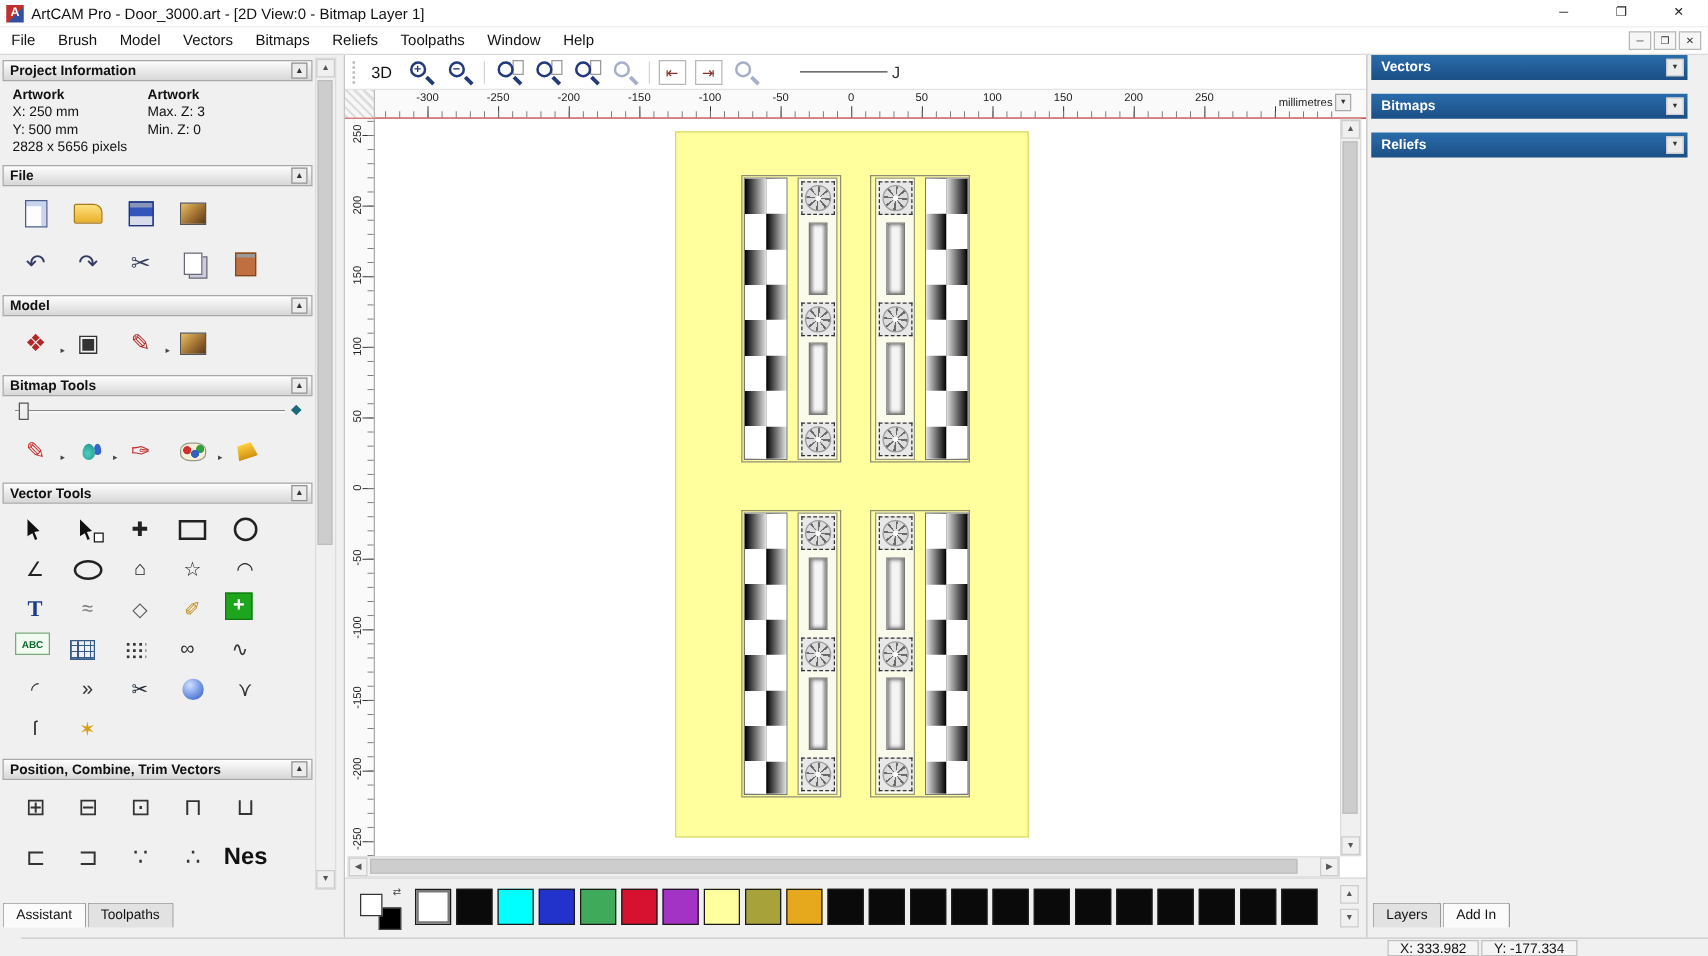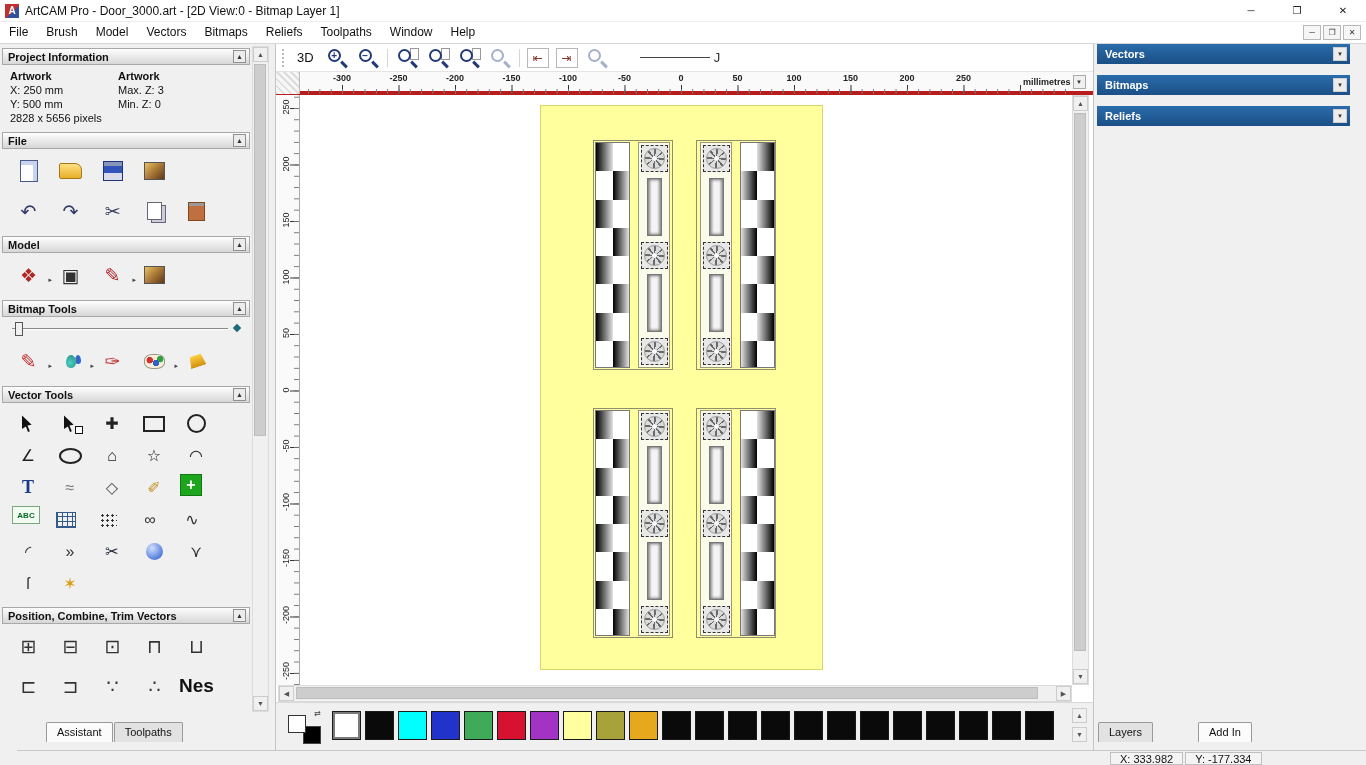--- a/index.html
+++ b/index.html
@@ -36,21 +36,21 @@
 .toolgrid{display:flex;flex-wrap:wrap;gap:5px 10px;padding:4px 6px 6px 12px;width:236px;}
 .brushrow{font-size:11px;padding:4px 0 2px 10px;}
 .bd-label{font-weight:bold;font-style:italic;}
 .bd-value{margin-left:6px;}
 .slider{position:relative;height:18px;margin:2px 14px 4px 12px;}
 .slider-track{position:absolute;left:0;right:10px;top:8px;border-top:1px solid #8a8a8a;border-bottom:1px solid #fff;}
 .slider-handle{position:absolute;left:3px;top:2px;width:8px;height:14px;background:#f0f0f0;border:1px solid #555;}
 .slider-dot{position:absolute;right:-2px;top:5px;width:6px;height:6px;background:#1a6a7a;transform:rotate(45deg);}
 .lp-tabs{position:absolute;left:2px;top:678px;display:flex;}
 .tab{font-size:11px;padding:3px 10px 4px 10px;border:1px solid #9a9a9a;border-bottom:none;background:#e2e2e2;margin-right:1px;border-radius:2px 2px 0 0;}
-.tab.selected{background:#fbfbfb;font-weight:normal;margin-left:44px;}
+.tab.selected{background:#fbfbfb;font-weight:normal;}
 
 .sb-v{position:absolute;background:#f0f0f0;border:1px solid #dcdcdc;}
 .sb-btn{position:absolute;left:0;width:15px;height:15px;background:#f0f0f0;border:1px solid #cccccc;font-size:7px;line-height:13px;text-align:center;color:#555;}
 .sb-thumb{position:absolute;left:1px;width:12px;background:#cdcdcd;border:1px solid #bdbdbd;}
 .sb-h{position:absolute;background:#f0f0f0;border:1px solid #dcdcdc;}
 .sb-btn-h{position:absolute;top:0;width:15px;height:15px;background:#f0f0f0;border:1px solid #cccccc;font-size:7px;line-height:13px;text-align:center;color:#555;}
 .sb-thumb-h{position:absolute;top:1px;height:12px;background:#cdcdcd;border:1px solid #bdbdbd;}
 
 .ctoolbar{position:absolute;left:0;top:0;width:817px;height:28px;background:#fff;border-bottom:1px solid #e4e4e4;display:flex;align-items:center;gap:7px;padding-left:6px;}
 .grip{width:4px;height:18px;border-left:2px dotted #bbb;}
@@ -59,21 +59,21 @@
 .mag{position:relative;width:24px;height:24px;}
 .mag .lens{position:absolute;left:3px;top:3px;width:13px;height:13px;border:2px solid #223a7a;border-radius:50%;display:flex;align-items:center;justify-content:center;font-size:10px;font-weight:bold;color:#223a7a;font-style:normal;}
 .mag .handle{position:absolute;width:8px;height:3px;background:#223a7a;left:15px;top:17px;transform:rotate(45deg);}
 .magpage .page{position:absolute;right:0px;top:2px;width:9px;height:12px;background:#fff;border:1px solid #999;}
 .dim{opacity:.4;}
 .tbox{width:22px;height:20px;border:1px solid #b8b8b8;font-size:12px;text-align:center;line-height:18px;color:#88312a;}
 .lineprev{display:flex;align-items:center;gap:4px;margin-left:24px;}
 .lline{width:70px;border-top:1px solid #444;}
 .lj{font-size:13px;color:#333;}
 
-.ruler-row{position:absolute;left:0;top:28px;width:817px;height:23px;background:#fafafa;border-bottom:4px solid #b91c1c;font-weight:bold;}
+.ruler-row{position:absolute;left:0;top:28px;width:817px;height:23px;background:#fafafa;border-bottom:1px solid #b91c1c;}
 .ruler-corner{position:absolute;left:0;top:0;width:24px;height:22px;border-right:1px solid #bbb;background:repeating-linear-gradient(45deg,#ddd 0 2px,#f6f6f6 2px 5px);}
 .ruler-h{position:absolute;left:24px;top:0;width:772px;height:22px;background-image:linear-gradient(90deg,#777 0 1px,transparent 1px),linear-gradient(90deg,#333 0 1px,transparent 1px);background-size:11.3px 5px,56.5px 9px;background-repeat:repeat-x;background-position:left 42px bottom 0,left 42px bottom 0;}
 .htick{position:absolute;top:1px;transform:translateX(-50%);font-size:9px;color:#222;}
 .unitbox{position:absolute;left:745px;top:3px;display:flex;align-items:center;gap:2px;background:#fafafa;padding:0 2px;}
 .unitlabel{font-size:9px;color:#222;}
 .unitdd{width:13px;height:14px;border:1px solid #aaa;background:#f0f0f0;font-size:6px;text-align:center;line-height:13px;color:#333;}
 .ruler-v{position:absolute;left:0;top:51px;width:24px;height:590px;background:#fafafa;border-right:1px solid #aaa;background-image:linear-gradient(180deg,#777 0 1px,transparent 1px),linear-gradient(180deg,#333 0 1px,transparent 1px);background-size:5px 11.3px,9px 56.5px;background-repeat:repeat-y;background-position:right 0 top 13px,right 0 top 13px;}
 .vtick{position:absolute;left:2px;font-size:9px;color:#222;transform:rotate(-90deg);transform-origin:center;width:16px;text-align:center;}
 
 .viewport{position:absolute;left:24px;top:51px;width:772px;height:590px;background:#fff;overflow:hidden;}

